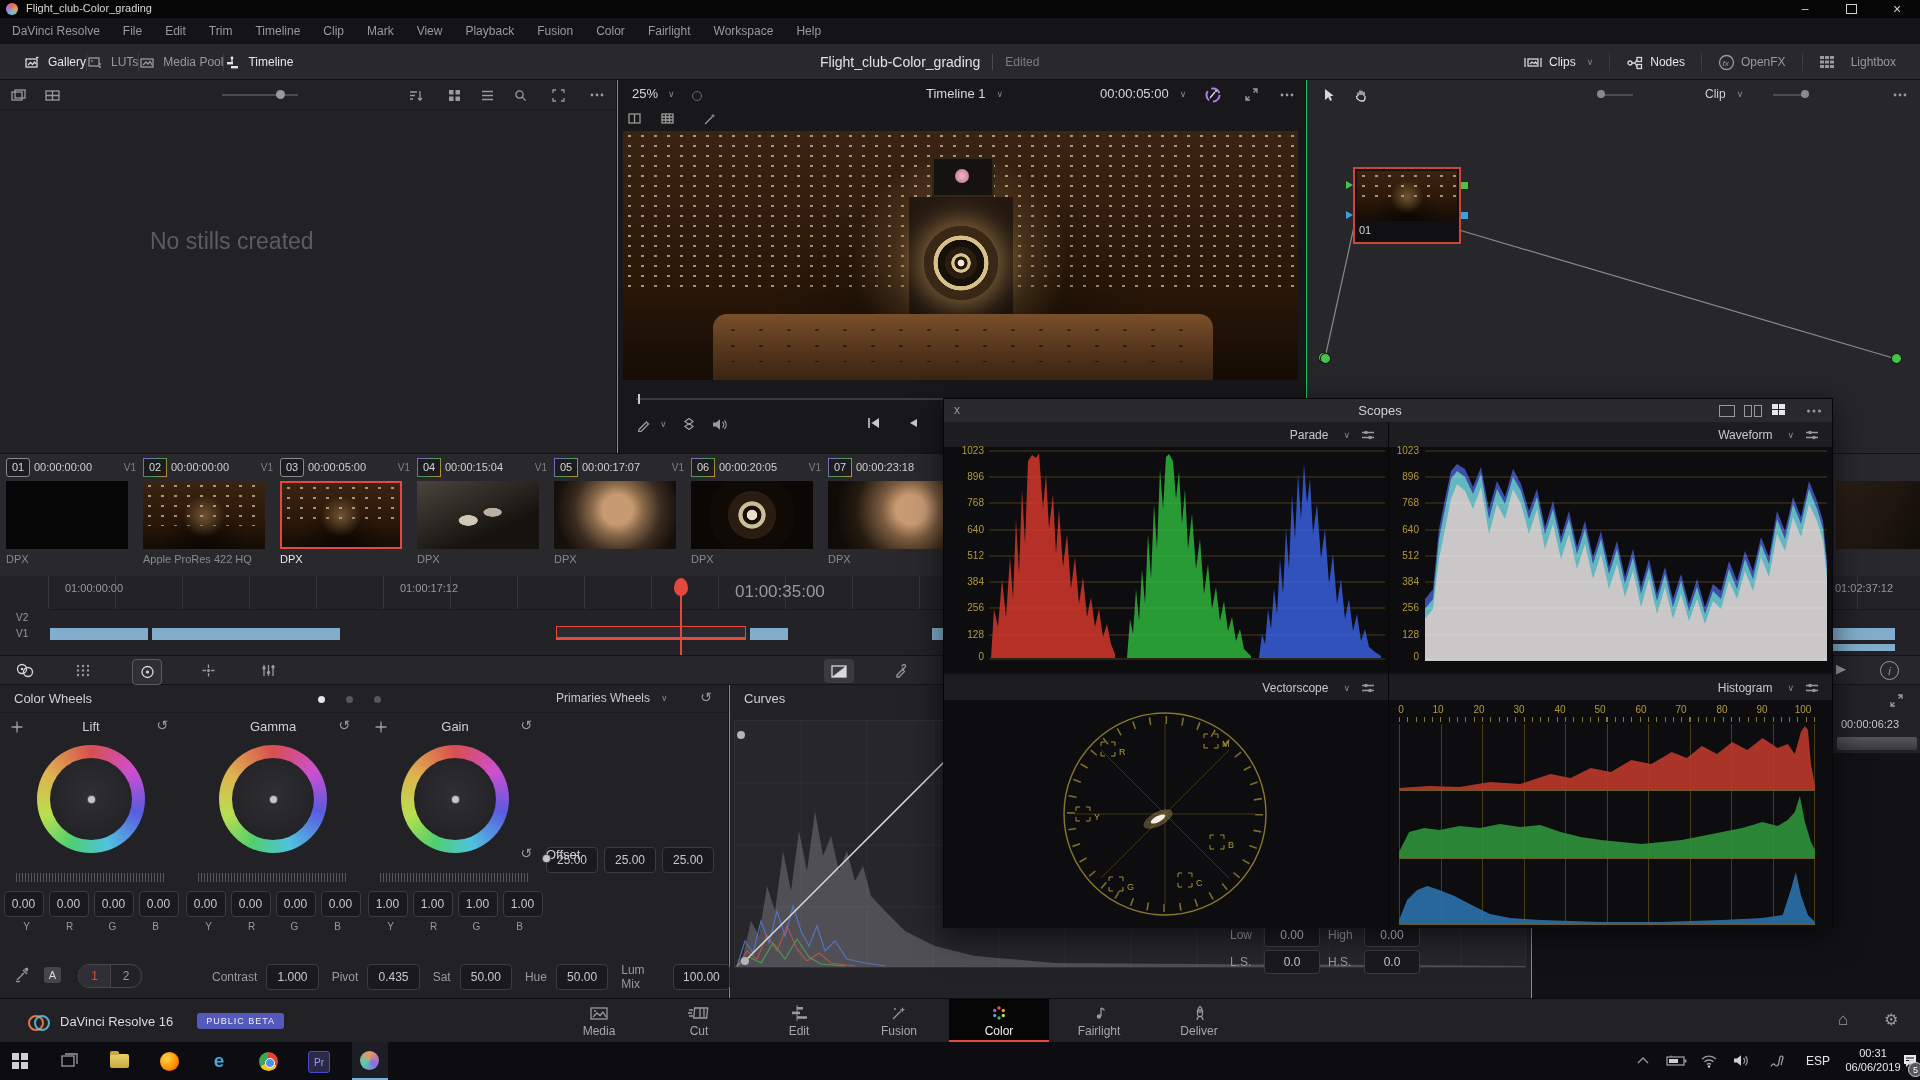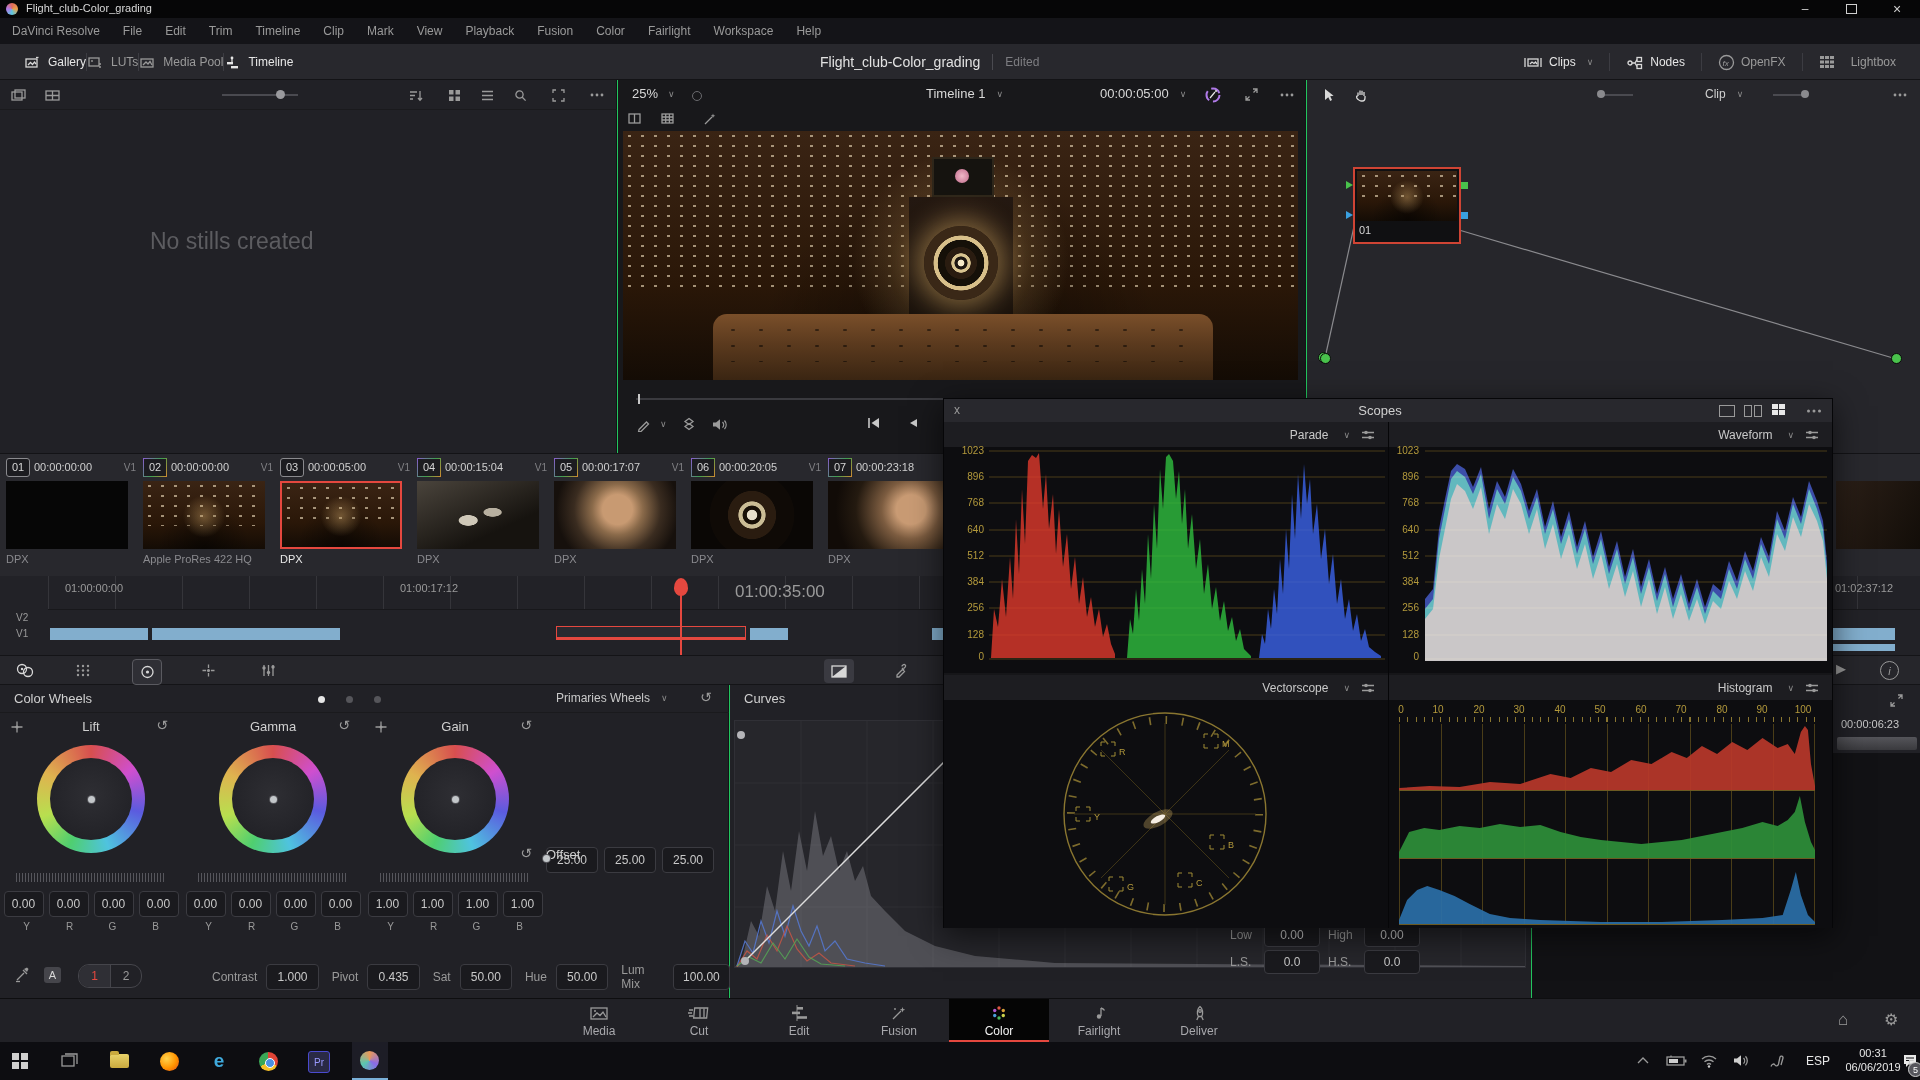--- a/index.html
+++ b/index.html
@@ -824,20 +824,28 @@
         <path d="M0,64 0,60 8,40 18,30 28,26 40,30 55,36 70,44 90,54 110,58 140,60 200,62 260,62 320,60 360,58 380,55 388,30 393,12 398,35 405,55 412,62 412,64 Z" fill="#2a6fa8" opacity="0.92"></path>
       </svg>
       <div class="ab goldline" style="left:10px;top:90px;width:416px;height:1px;"></div>
       <div class="ab goldline" style="left:10px;top:158px;width:416px;height:1px;"></div>
       <div class="ab goldline" style="left:10px;top:224px;width:416px;height:1px;"></div>
     </div>
     <div class="ab" style="left:444px;top:23px;width:1px;height:506px;background:#060608;"></div>
   </div>
 
   <div class="ab" style="left:0;top:998px;width:1920px;height:44px;background:#212126;border-top:1px solid #0e0e10;box-sizing:border-box;">
+    <div class="ab flex" style="left:28px;top:0;height:44px;gap:10px;">
+      <span style="position:relative;width:22px;height:18px;display:inline-block;">
+        <i style="position:absolute;left:0;top:3px;width:12px;height:12px;border-radius:50%;border:2.5px solid #e8734a;"></i>
+        <i style="position:absolute;left:6px;top:3px;width:12px;height:12px;border-radius:50%;border:2.5px solid #5ac8e0;opacity:.85;"></i>
+      </span>
+      <span style="font-size:13px;color:#dcdcdc;">DaVinci Resolve 16</span>
+      <span style="margin-left:14px;background:#5459bb;color:#f0f0f4;font-size:9px;letter-spacing:1px;padding:3px 9px;border-radius:3px;">PUBLIC BETA</span>
+    </div>
     <div class="ab flex" style="left:549px;top:0;height:44px;">
       <div class="pagebtn">
         <svg width="20" height="16">
             <rect class="ic" x="2" y="3" width="16" height="11"></rect>
             <path class="ic" d="M4,12 8,8 11,10.5 14,7 17,12"></path>
             <circle cx="6" cy="6" r="1" fill="#9a9a9a"></circle>
           </svg>
         <span>Media</span>
         </div>
       <div class="pagebtn">

